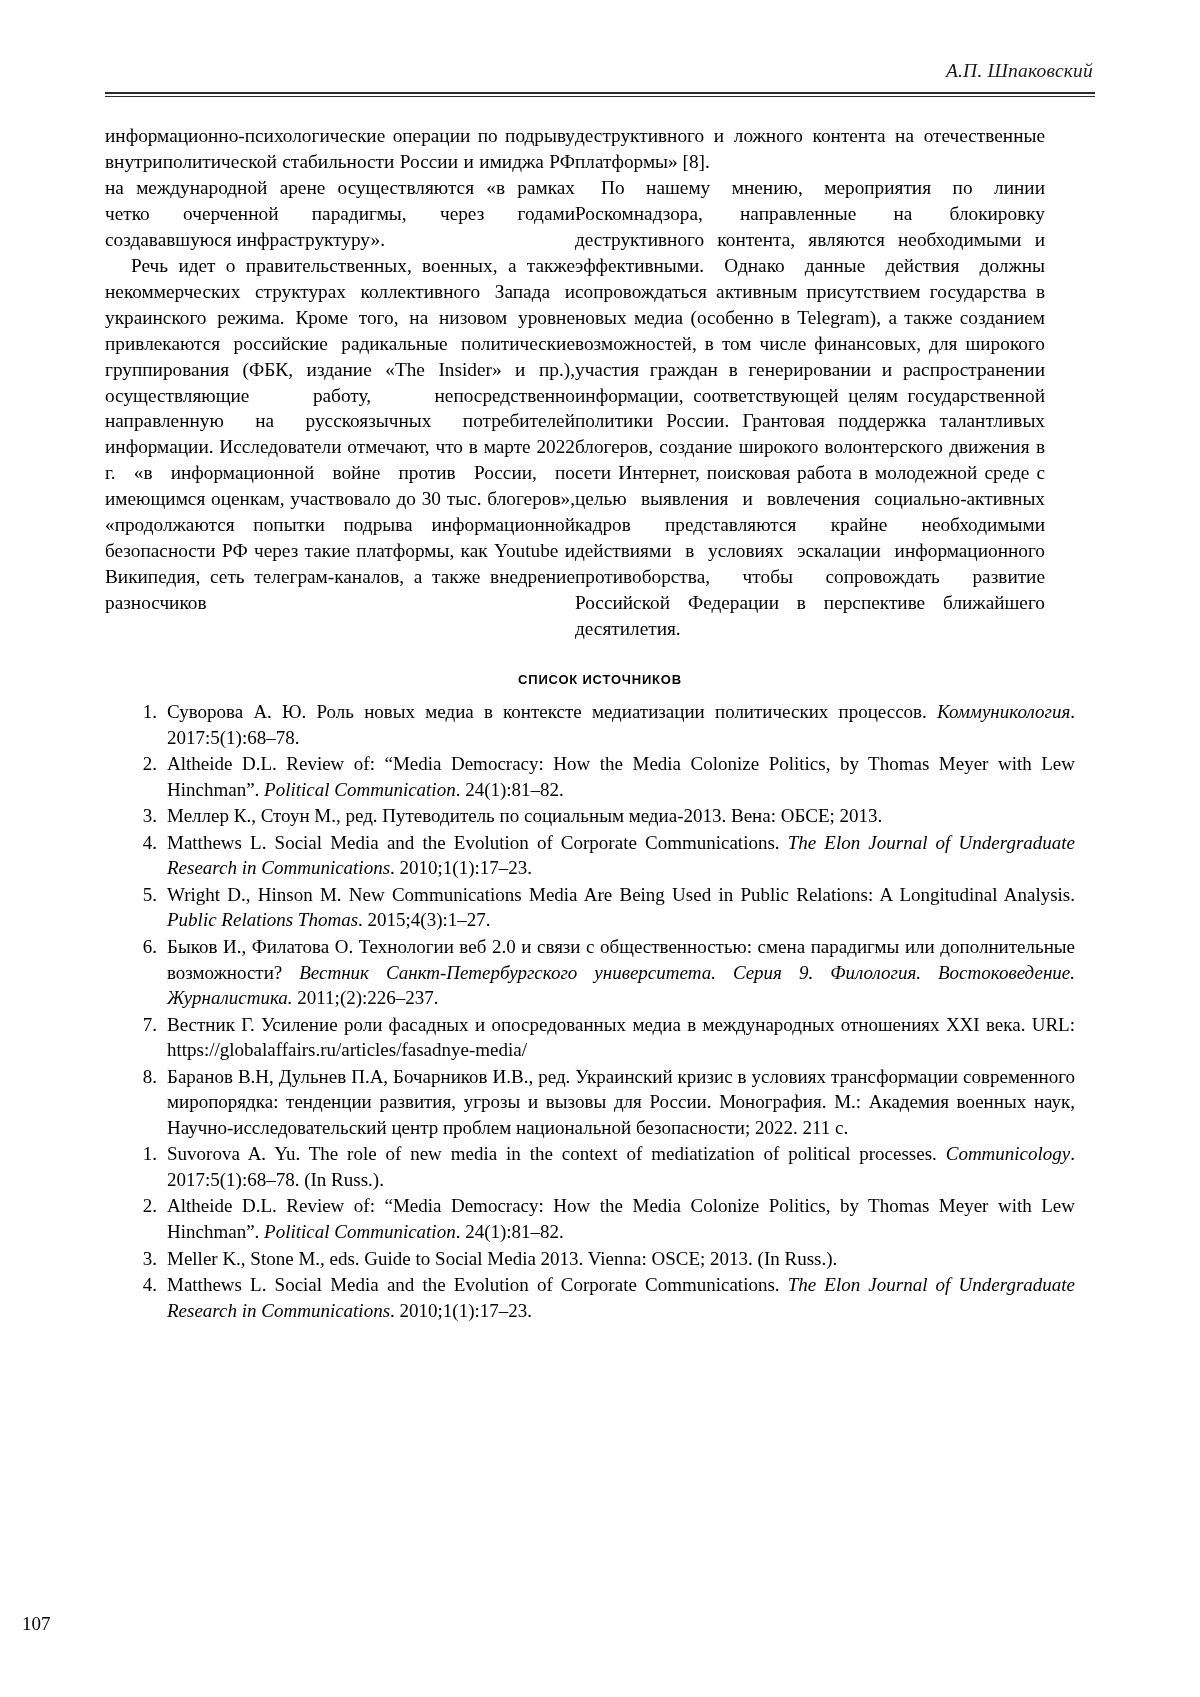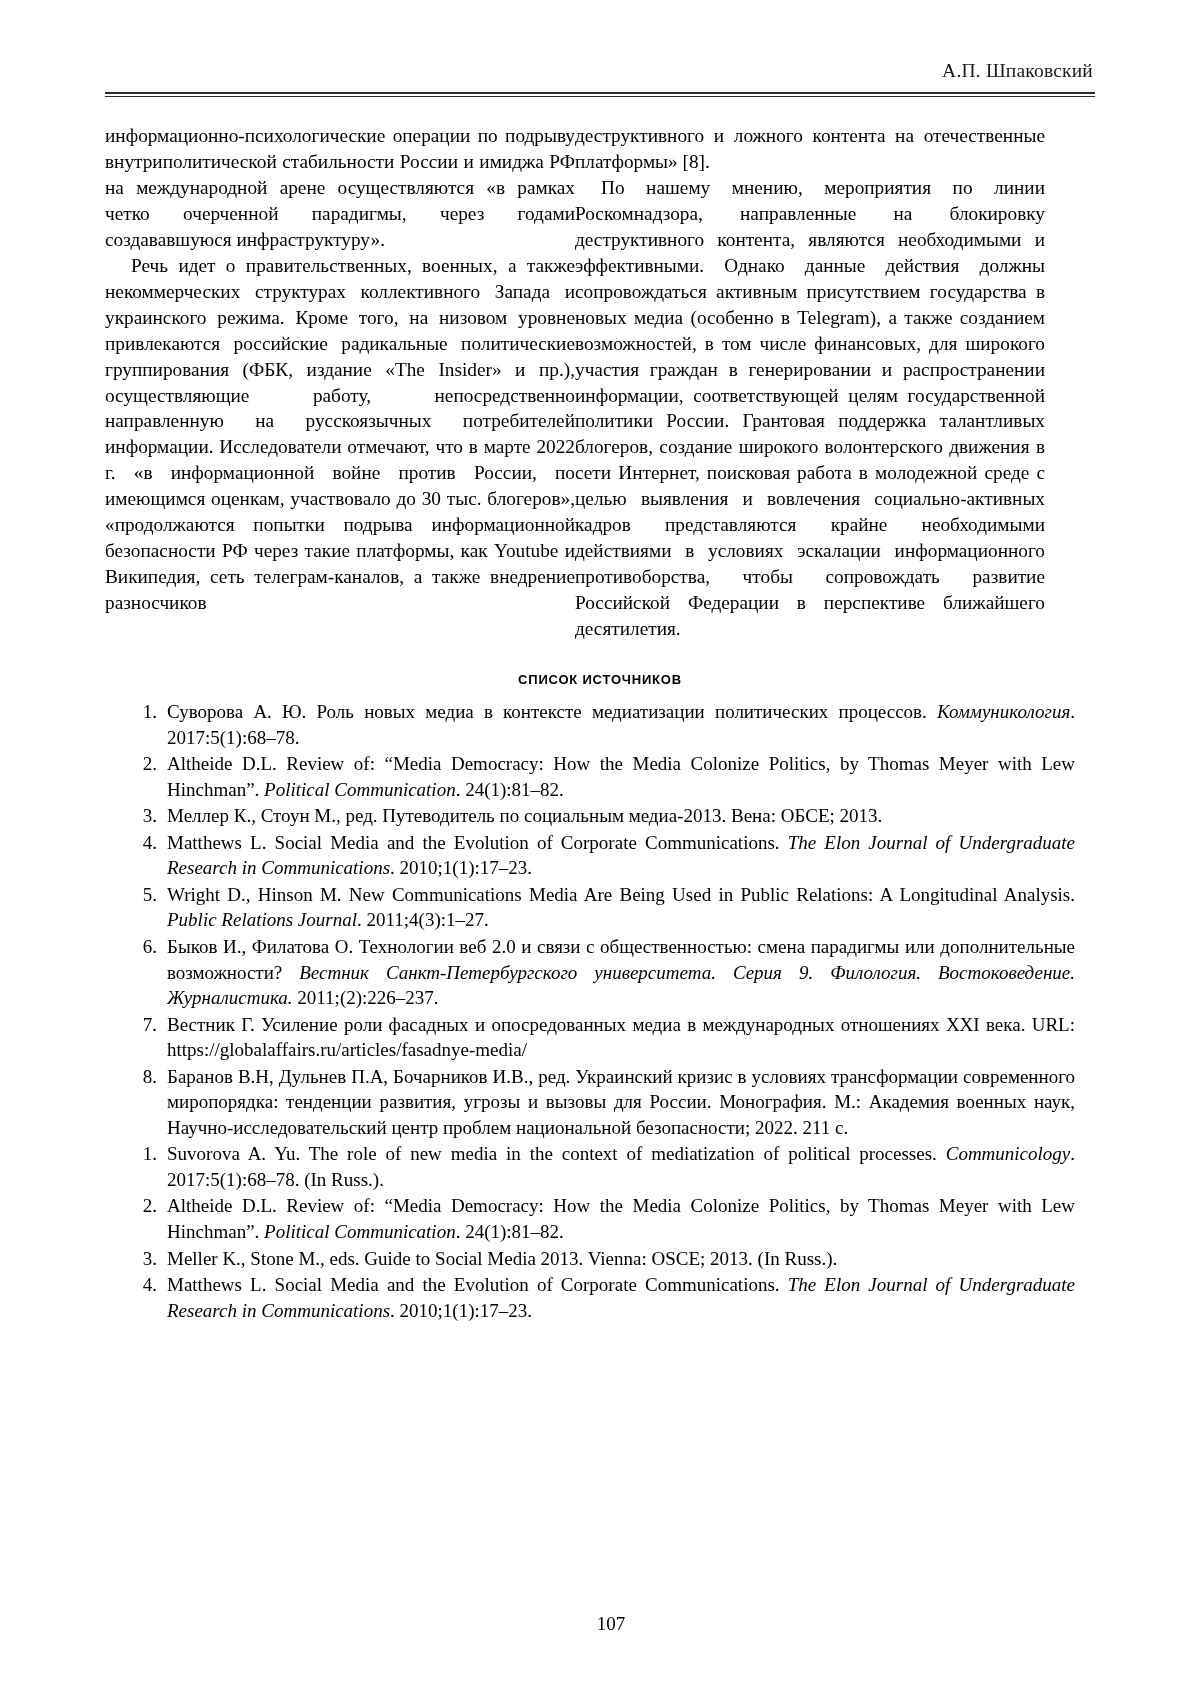--- a/index.html
+++ b/index.html
@@ -17,20 +17,21 @@
   .page {
     position: relative;
     width: 1200px;
     height: 1697px;
     box-sizing: border-box;
     padding: 60px 105px 40px 105px;
   }
   .runhead {
     text-align: right;
     font-family: "Liberation Serif", serif;
+    font-style: italic;
     font-size: 19.5px;
     letter-spacing: 0.2px;
     color: #1a1a1a;
     padding-right: 2px;
     margin-bottom: 10px;
   }
   .rule {
     border: none;
     border-top: 2px solid #2b2b2b;
     margin: 0 0 0 0;
@@ -90,21 +91,20 @@
   }
   .bibwrap {
     padding: 0 20px 0 22px;
   }
   i, .it { font-style: italic; }
   .pagenum {
     position: absolute;
     left: 0;
     right: 0;
     bottom: 62px;
-    text-align: center;
     font-size: 19px;
     padding-left: 22px;
   }
 </style>
 </head>
 <body>
 
 <div class="page">
 
   <div class="runhead">А.П. Шпаковский</div>
@@ -122,21 +122,21 @@
     </div>
   </div>
 
   <div class="section-title">СПИСОК ИСТОЧНИКОВ</div>
   <div class="bibwrap">
     <ol class="reflist" id="sources-list">
         <li><span class="num">1.</span><span>Суворова А. Ю. Роль новых медиа в контексте медиатизации политических процессов. </span><span class="it">Коммуникология</span><span>. 2017:5(1):68–78.</span></li>
         <li><span class="num">2.</span><span>Altheide D.L. Review of: “Media Democracy: How the Media Colonize Politics, by Thomas Meyer with Lew Hinchman”. </span><span class="it">Political Communication</span><span>. 24(1):81–82.</span></li>
         <li><span class="num">3.</span><span>Меллер К., Стоун М., ред. Путеводитель по социальным медиа-2013. Вена: ОБСЕ; 2013.</span></li>
         <li><span class="num">4.</span><span>Matthews L. Social Media and the Evolution of Corporate Communications. </span><span class="it">The Elon Journal of Undergraduate Research in Communications</span><span>. 2010;1(1):17–23.</span></li>
-        <li><span class="num">5.</span><span>Wright D., Hinson M. New Communications Media Are Being Used in Public Relations: A Longitudinal Analysis. </span><span class="it">Public Relations Journal</span><span>. 2011;4(3):1–27.</span></li>
+        <li><span class="num">5.</span><span>Wright D., Hinson M. New Communications Media Are Being Used in Public Relations: A Longitudinal Analysis. </span><span class="it">Public Relations Thomas</span><span>. 2015;4(3):1–27.</span></li>
         <li><span class="num">6.</span><span>Быков И., Филатова О. Технологии веб 2.0 и связи с общественностью: смена парадигмы или дополнительные возможности? </span><span class="it">Вестник Санкт-Петербургского университета. Серия 9. Филология. Востоковедение. Журналистика.</span><span> 2011;(2):226–237.</span></li>
         <li><span class="num">7.</span><span>Вестник Г. Усиление роли фасадных и опосредованных медиа в международных отношениях XXI века. URL: https://globalaffairs.ru/articles/fasadnye-media/</span></li>
         <li><span class="num">8.</span><span>Баранов В.Н, Дульнев П.А, Бочарников И.В., ред. Украинский кризис в условиях трансформации современного миропорядка: тенденции развития, угрозы и вызовы для России. Монография. М.: Академия военных наук, Научно-исследовательский центр проблем национальной безопасности; 2022. 211 с.</span></li>
       </ol>
   </div>
 
   <div class="bibwrap">
     <ol class="reflist" id="references-list">
         <li><span class="num">1.</span><span>Suvorova A. Yu. The role of new media in the context of mediatization of political processes. </span><span class="it">Communicology</span><span>. 2017:5(1):68–78. (In Russ.).</span></li>
         <li><span class="num">2.</span><span>Altheide D.L. Review of: “Media Democracy: How the Media Colonize Politics, by Thomas Meyer with Lew Hinchman”. </span><span class="it">Political Communication</span><span>. 24(1):81–82.</span></li>

